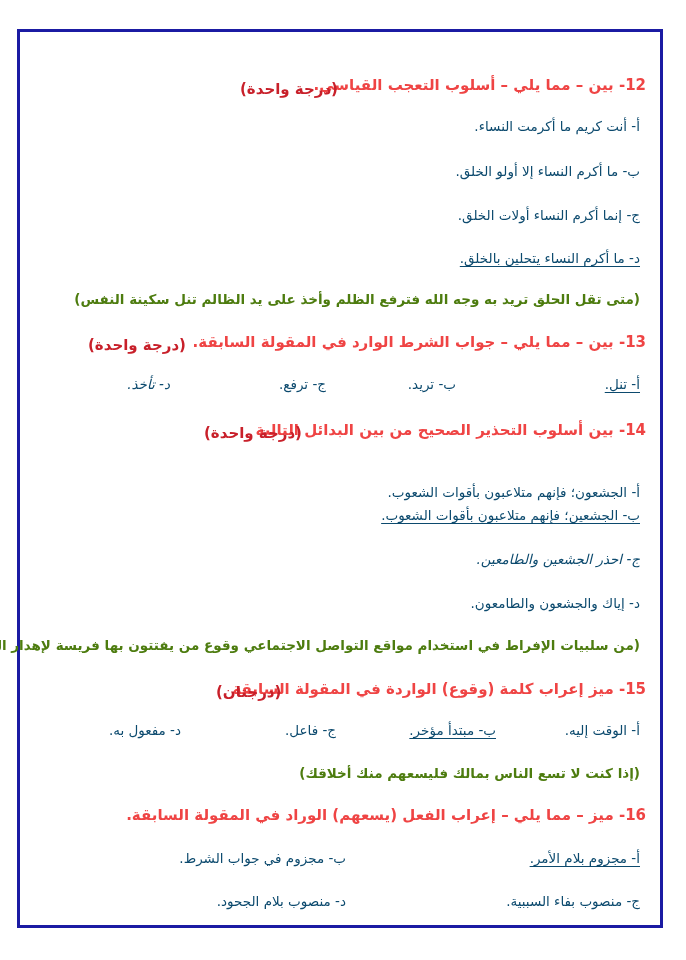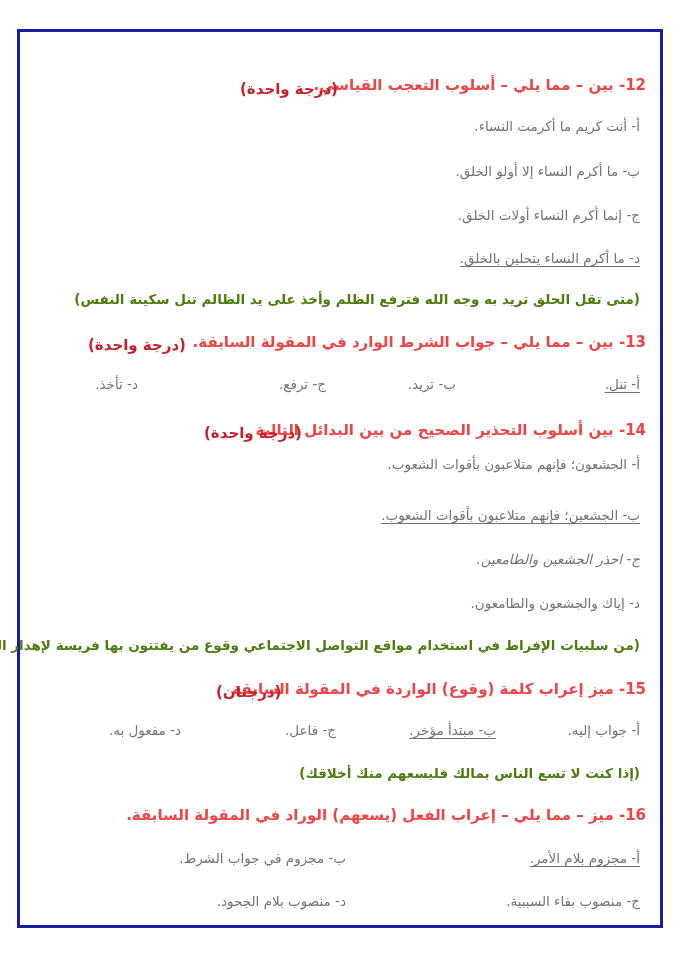--- a/index.html
+++ b/index.html
@@ -6,21 +6,21 @@
   body { width:686px; height:960px; position:relative; overflow:hidden; font-family:"DejaVu Sans", sans-serif; }
   .frame {
     position:absolute; left:17px; top:29px; width:640px; height:893px;
     border:3px solid #1b1ba3; box-sizing:content-box;
   }
   .line {
     position:absolute; direction:rtl; white-space:nowrap; unicode-bidi:plaintext;
   }
   .q { color:#ef4444; font-weight:bold; font-size:15px; }
   .grade { color:#c8202a; font-weight:bold; font-size:15px; position:absolute; white-space:nowrap; direction:rtl; }
-  .opt { color:#737373; font-size:13.5px; }
+  .opt { color:#0c4a6e; font-size:13.5px; }
   .quote { color:#4d7c0f; font-weight:bold; font-size:13.5px; }
   .u { text-decoration:underline; text-underline-offset:3px; }
 </style>
 </head>
 <body>
 
 <div class="frame"></div>
 
 <div class="line q" style="right:40px; top:76px;">12- بين – مما يلي – أسلوب التعجب القياسي.</div>
 <div class="grade" style="left:240px; top:80px;">(درجة واحدة)</div>
@@ -29,34 +29,34 @@
 <div class="line opt" style="right:46px; top:207px;">ج- إنما أكرم النساء أولات الخلق.</div>
 <div class="line opt u" style="right:46px; top:250px;">د- ما أكرم النساء يتحلين بالخلق.</div>
 
 <div class="line quote" style="right:46px; top:291px;">(متى تقل الحلق تريد به وجه الله فترفع الظلم وأخذ على يد الظالم تنل سكينة النفس)</div>
 
 <div class="line q" style="right:40px; top:333px;">13- بين – مما يلي – جواب الشرط الوارد في المقولة السابقة.</div>
 <div class="grade" style="left:88px; top:336px;">(درجة واحدة)</div>
 <div class="line opt u" style="right:46px; top:376px;">أ- تنل.</div>
 <div class="line opt" style="right:230px; top:376px;">ب- تريد.</div>
 <div class="line opt" style="right:360px; top:376px;">ج- ترفع.</div>
-<div class="line opt" style="right:548px; top:376px;">د- تأخذ.</div>
+<div class="line opt" style="right:516px; top:376px;font-style:italic;">د- تأخذ.</div>
 
 <div class="line q" style="right:40px; top:421px;">14- بين أسلوب التحذير الصحيح من بين البدائل التالية</div>
 <div class="grade" style="left:204px; top:424px;">(درجة واحدة)</div>
-<div class="line opt" style="right:46px; top:456px;">أ- الجشعون؛ فإنهم متلاعبون بأقوات الشعوب.</div>
+<div class="line opt" style="right:46px; top:484px;">أ- الجشعون؛ فإنهم متلاعبون بأقوات الشعوب.</div>
 <div class="line opt u" style="right:46px; top:507px;">ب- الجشعين؛ فإنهم متلاعبون بأقوات الشعوب.</div>
 <div class="line opt" style="right:46px; top:551px;font-style:italic;">ج- احذر الجشعين والطامعين.</div>
 <div class="line opt" style="right:46px; top:595px;">د- إياك والجشعون والطامعون.</div>
 
 <div class="line quote" style="right:46px; top:637px;">(من سلبيات الإفراط في استخدام مواقع التواصل الاجتماعي وقوع من يفتتون بها فريسة لإهدار الوقت)</div>
 
 <div class="line q" style="right:40px; top:680px;">15- ميز إعراب كلمة (وقوع) الواردة في المقولة السابقة</div>
 <div class="grade" style="left:216px; top:683px;">(درجتان)</div>
-<div class="line opt" style="right:46px; top:722px;">أ- جواب إليه.</div>
+<div class="line opt" style="right:46px; top:722px;">أ- الوقت إليه.</div>
 <div class="line opt u" style="right:190px; top:722px;">ب- مبتدأ مؤخر.</div>
 <div class="line opt" style="right:350px; top:722px;">ج- فاعل.</div>
 <div class="line opt" style="right:505px; top:722px;">د- مفعول به.</div>
 
 <div class="line quote" style="right:46px; top:765px;">(إذا كنت لا تسع الناس بمالك فليسعهم منك أخلاقك)</div>
 
 <div class="line q" style="right:40px; top:806px;">16- ميز – مما يلي – إعراب الفعل (يسعهم) الوراد في المقولة السابقة.</div>
 <div class="line opt u" style="right:46px; top:850px;">أ- مجزوم بلام الأمر.</div>
 <div class="line opt" style="right:340px; top:850px;">ب- مجزوم في جواب الشرط.</div>
 <div class="line opt" style="right:46px; top:893px;">ج- منصوب بفاء السببية.</div>

